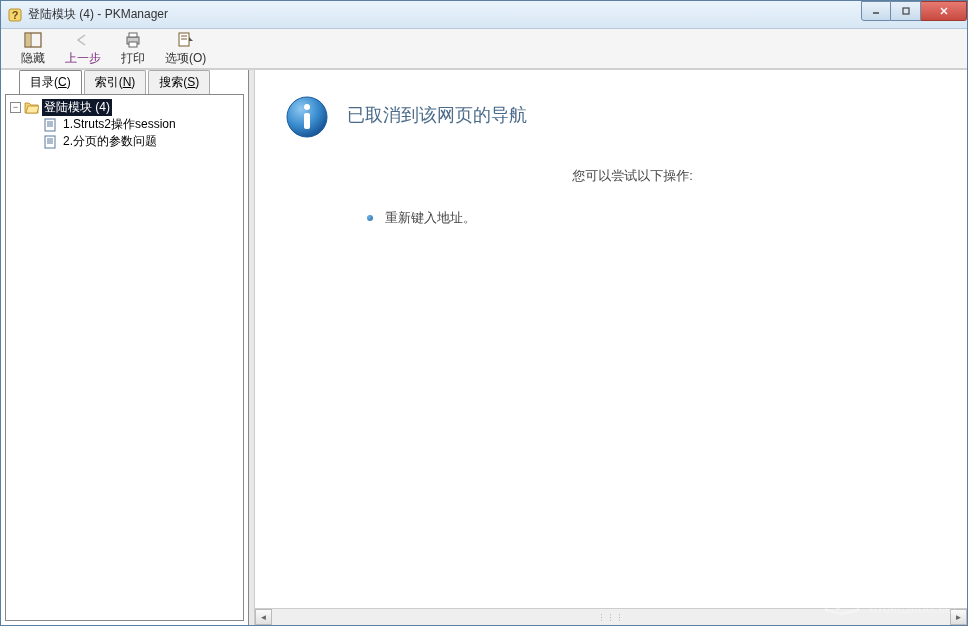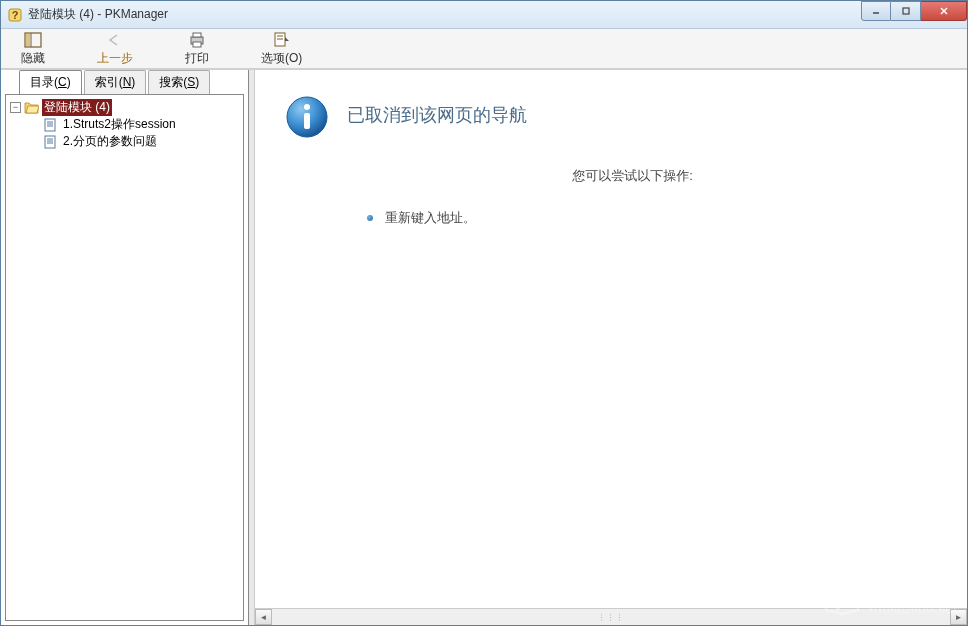--- a/index.html
+++ b/index.html
@@ -67,32 +67,31 @@
     .win-btn + .win-btn { border-left: none; }
     .win-btn.min { border-top-left-radius: 0; border-bottom-left-radius: 3px; }
     .win-btn.close { border-bottom-right-radius: 3px; }
     .toolbar {
       height: 40px;
       background: #f5f5f5;
       display: flex;
       align-items: center;
       padding: 2px 10px;
       border-bottom: 1px solid #d0d0d0;
-      gap: 32px;
     }
     .tool-btn {
       display: flex;
       flex-direction: column;
       align-items: center;
       justify-content: center;
       padding: 2px 10px;
       cursor: pointer;
       color: #333;
     }
-    .tool-btn.disabled { color: #a16207; justify-content: center; }
+    .tool-btn.disabled { color: #701a75; justify-content: center; }
     .tool-icon {
       width: 20px;
       height: 18px;
       display: flex;
       align-items: center;
       justify-content: center;
       margin-bottom: 1px;
     }
     .tool-label { font-size: 12px; }
     .main-area {
@@ -163,21 +162,21 @@
       height: 13px;
       margin-right: 3px;
       display: flex;
       align-items: center;
     }
     .tree-label {
       font-size: 12px;
       padding: 0 2px;
     }
     .tree-label.selected {
-      background: #7f1d1d;
+      background: #0f172a;
       color: #fff;
     }
     .tree-child {
       display: flex;
       align-items: center;
       height: 17px;
       padding-left: 36px;
       cursor: pointer;
     }
     .doc-icon {

